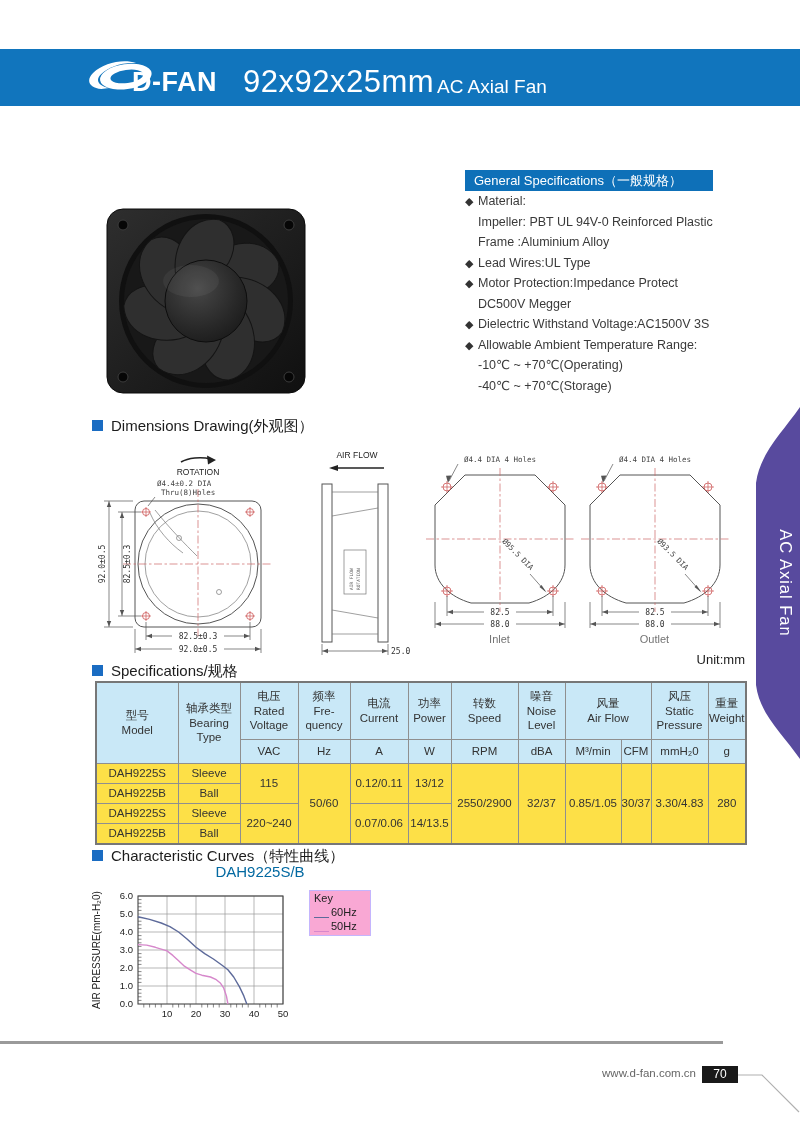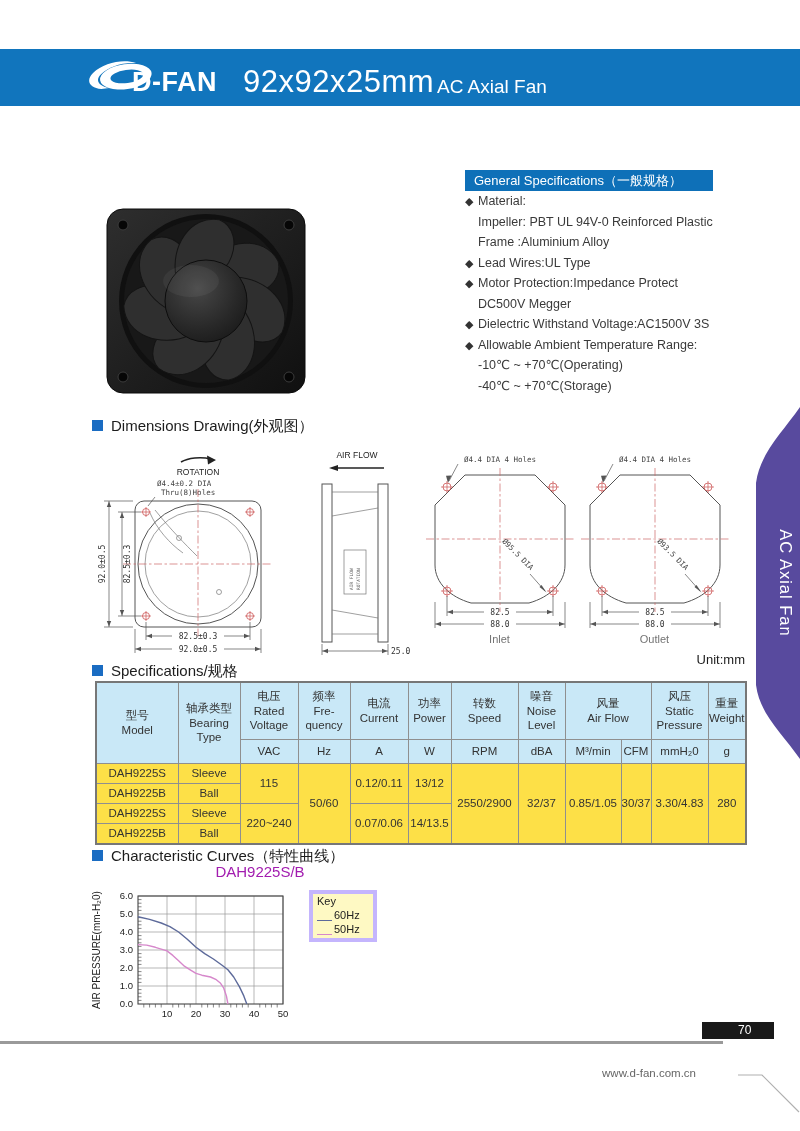--- a/index.html
+++ b/index.html
@@ -42,36 +42,36 @@
   
   .spec-table{border-collapse:collapse;table-layout:fixed;width:650px;border:2px solid #777;}
   .spec-table th,.spec-table td{border:1px solid #8f8f8f;text-align:center;vertical-align:middle;
      color:#333;font-weight:normal;padding:0;font-size:11.5px;line-height:1.3;}
   .spec-table thead th{background:#c9e8f7;}
   .spec-table .hrow1 th{height:56px;}
   .spec-table .hrow2 th{height:23px;}
   .spec-table tbody td{height:19px;background:#fde047;}
 
   
-  .chart-title{font-size:15px;color:#a21caf;text-align:center;}
+  .chart-title{font-size:15px;color:#0369a1;text-align:center;}
   .grid{stroke:#999;stroke-width:.7;}
   .tk{stroke:#555;stroke-width:.7;}
   .frame{stroke:#444;stroke-width:1.1;fill:none;}
   .ylab{font:9.5px "Liberation Sans",sans-serif;fill:#222;text-anchor:end;}
   .xlab{font:9.5px "Liberation Sans",sans-serif;fill:#222;text-anchor:middle;}
   .axis-title{font:10px "Liberation Sans",sans-serif;fill:#222;text-anchor:middle;}
-  .legend{border:4px solid #c4b5fd;background:#fef9c3;padding:1px 4px 3px 4px;font-size:11px;color:#222;}
+  .legend{border:1px solid #c4b5fd;background:#f9a8d4;padding:1px 4px 3px 4px;font-size:11px;color:#222;}
   .legend-row{display:flex;align-items:flex-end;margin-top:2px;}
   .legend-line{width:15px;height:0;border-top:1.6px solid #000;margin-right:2px;}
 
   
   .footer-rule{left:0;top:1041px;width:723px;height:3px;background:#9a9a9a;}
   .site{left:596px;top:1067px;width:100px;font-size:11.5px;color:#666;text-align:right;}
-  .page-badge{left:702px;top:1022px;width:36px;height:17px;background:#191919;color:#fff;
-              font-size:12px;text-align:left;line-height:17px;padding-left:36px;}
+  .page-badge{left:702px;top:1066px;width:36px;height:17px;background:#191919;color:#fff;
+              font-size:12px;text-align:center;line-height:17px;}
 
   .side-tab-text{font:16.5px "Liberation Sans",sans-serif;fill:#fff;letter-spacing:1px;}
 </style>
 </head>
 <body>
 
 <div class="page">
 
   <div class="abs topbar"></div>
   <svg class="abs" style="left:86px;top:59px" width="74" height="38" viewBox="0 0 74 38">

